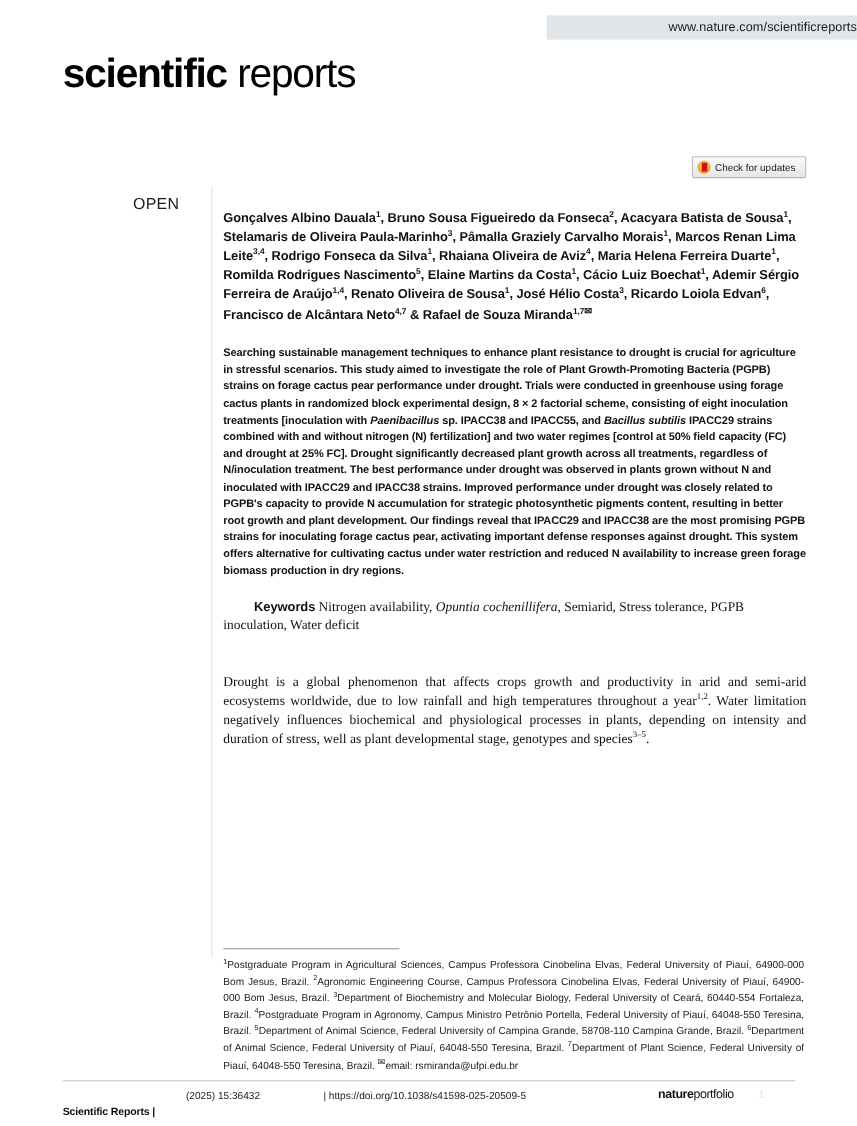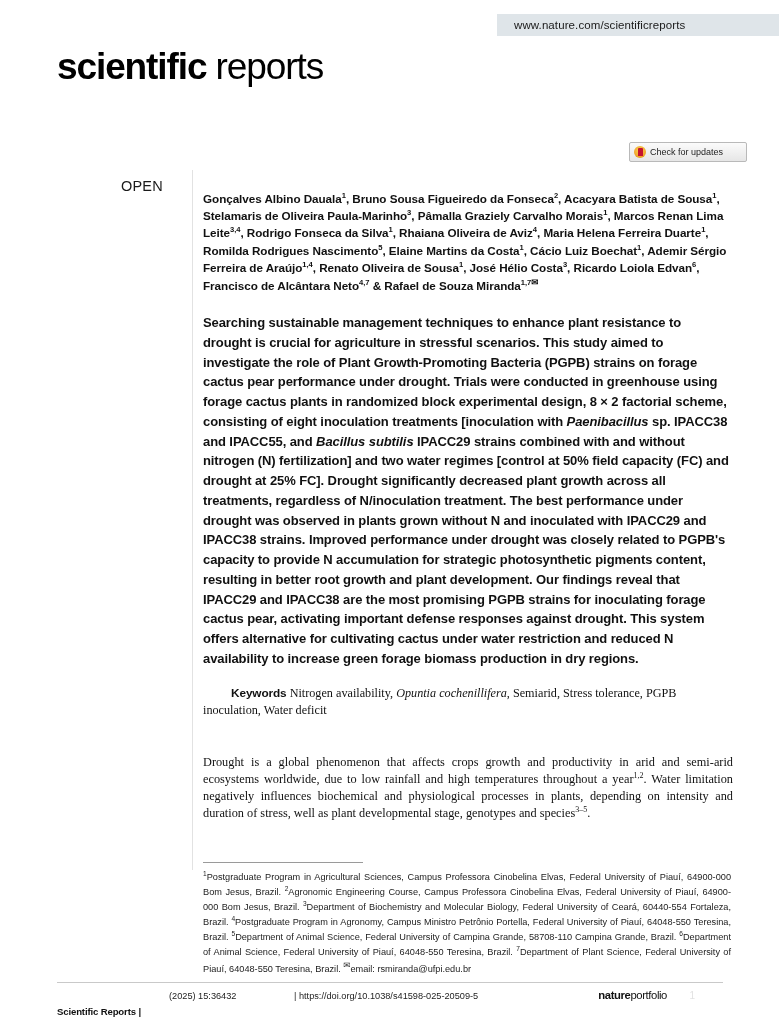--- a/index.html
+++ b/index.html
@@ -20,20 +20,21 @@
   
   .url-banner {
     position: absolute;
     top: 14px;
     left: 497px;
     width: 282px;
     height: 22px;
     background: #dfe5e9;
     display: flex;
     align-items: center;
+    justify-content: flex-end;
   }
   .url-banner .url-text {
     font-size: 11.5px;
     color: #1a1a1a;
     letter-spacing: 0.1px;
     padding-left: 17px;
     font-family: "Liberation Sans", sans-serif;
   }
 
   
@@ -48,21 +49,21 @@
   }
   .masthead .bold { font-weight: 700; }
   .masthead .light { font-weight: 400; }
 
   
   .crossmark {
     position: absolute;
     top: 142px;
     left: 629px;
     height: 18px;
-    padding: 0 23px 0 4px;
+    padding: 0 9px 0 4px;
     border: 1px solid #b9b9b9;
     border-radius: 2px;
     background: linear-gradient(#fbfbfb, #e6e6e6);
     display: flex;
     align-items: center;
     gap: 4px;
   }
   .crossmark .cm-icon {
     width: 12px;
     height: 12px;
@@ -140,21 +141,21 @@
     line-height: 0;
   }
   .env-glyph {
     font-size: 8.5px;
     vertical-align: super;
     letter-spacing: 0;
   }
 
   .abstract {
     margin-top: 19px;
-    font-size: 13px;
+    font-size: 10px;
     font-weight: 700;
     line-height: 1.52;
     letter-spacing: -0.09px;
     color: #111;
     text-align: left;
   }
   .abstract i { font-style: italic; }
 
   .keywords {
     margin-top: 16px;

